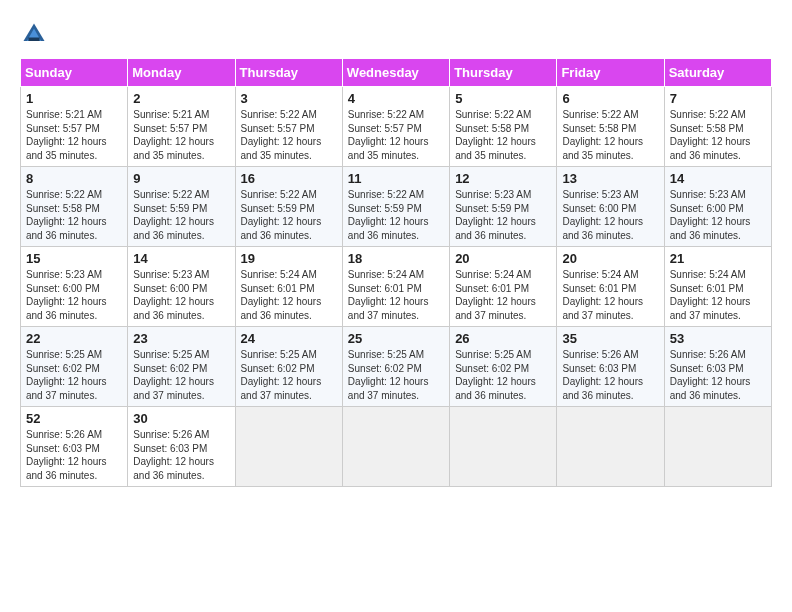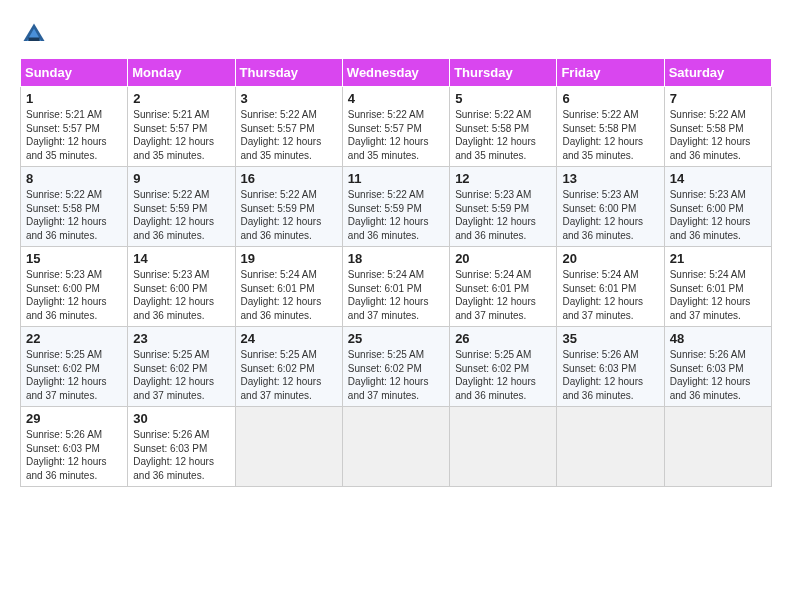--- a/index.html
+++ b/index.html
@@ -230,27 +230,27 @@
         </td>
         <td>
           <span class="day-num">26</span>
           <div class="cell-content">Sunrise: 5:25 AM<br>Sunset: 6:02 PM<br>Daylight: 12 hours and 36 minutes.</div>
         </td>
         <td>
           <span class="day-num">35</span>
           <div class="cell-content">Sunrise: 5:26 AM<br>Sunset: 6:03 PM<br>Daylight: 12 hours and 36 minutes.</div>
         </td>
         <td>
-          <span class="day-num">48</span>
-          <div class="cell-content">Sunrise: 5:26 AM<br>Sunset: 6:03 PM<br>Daylight: 12 hours and 36 minutes.</div>
-        </td>
-      </tr>
-      <tr>
-        <td>
-          <span class="day-num">29</span>
+          <span class="day-num">53</span>
+          <div class="cell-content">Sunrise: 5:26 AM<br>Sunset: 6:03 PM<br>Daylight: 12 hours and 36 minutes.</div>
+        </td>
+      </tr>
+      <tr>
+        <td>
+          <span class="day-num">52</span>
           <div class="cell-content">Sunrise: 5:26 AM<br>Sunset: 6:03 PM<br>Daylight: 12 hours and 36 minutes.</div>
         </td>
         <td>
           <span class="day-num">30</span>
           <div class="cell-content">Sunrise: 5:26 AM<br>Sunset: 6:03 PM<br>Daylight: 12 hours and 36 minutes.</div>
         </td>
         <td class="empty-cell"></td>
         <td class="empty-cell"></td>
         <td class="empty-cell"></td>
         <td class="empty-cell"></td>

